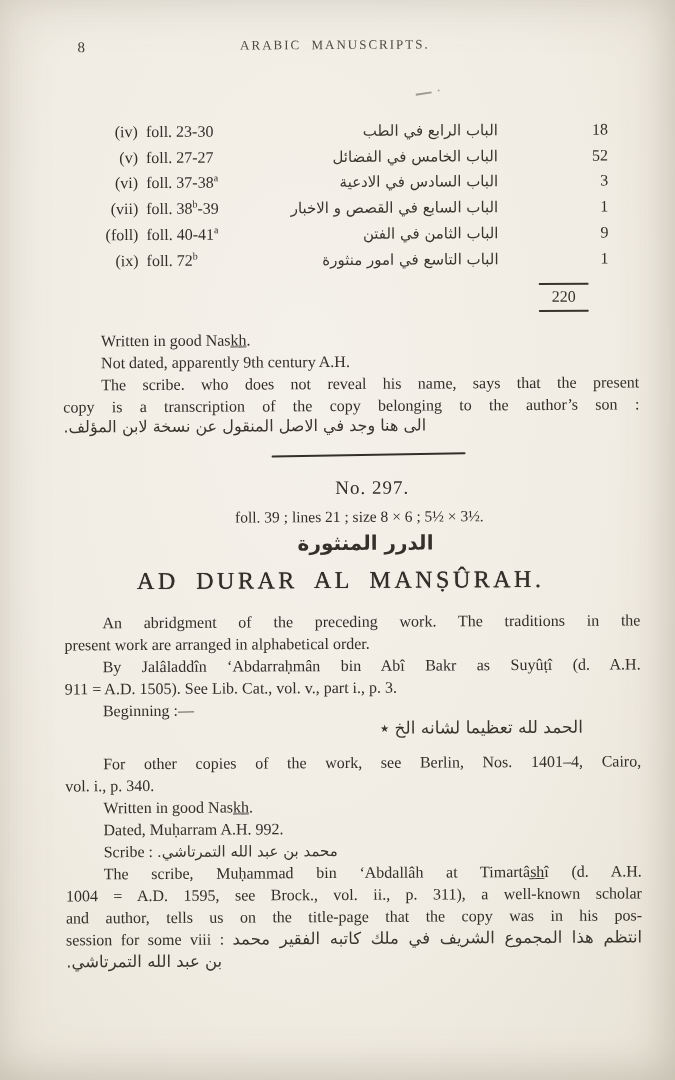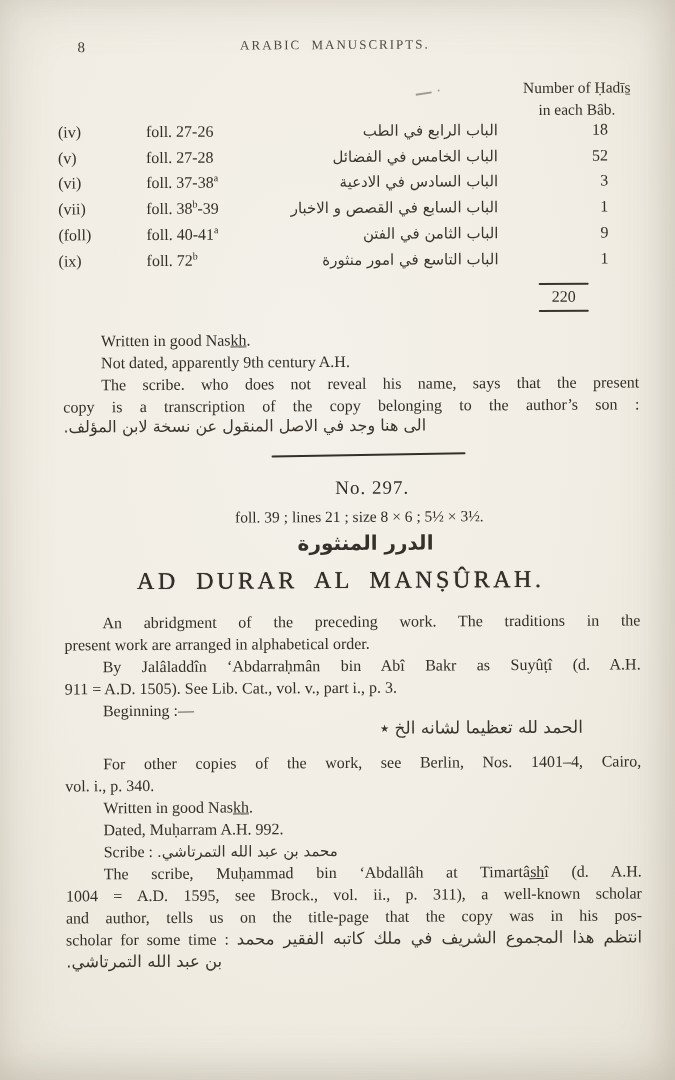--- a/index.html
+++ b/index.html
@@ -15,21 +15,21 @@
     box-shadow:inset 0 0 55px rgba(115,105,85,.20), inset -8px -10px 30px rgba(110,100,80,.12);
   }
   .content{position:absolute;inset:0;transform:rotate(-0.3deg);}
   .abs{position:absolute;}
   .pagenum{left:80px;top:38px;font-size:15px;color:#3e3a32;}
   .runhead{left:0;right:0;top:37px;text-align:center;font-size:13px;letter-spacing:2px;word-spacing:5px;color:#4e4a41;}
   .hadis-cap{right:42px;top:78px;text-align:center;font-size:15.5px;line-height:22px;color:#35312a;}
   
   .htable{left:60px;top:118px;width:550px;}
   .hrow{display:grid;grid-template-columns:80px 150px 230px 90px;height:25.8px;align-items:center;font-size:16px;}
-  .hrow .num{text-align:left;}
+  .hrow .num{text-align:right;}
   .hrow .foll{padding-left:8px;white-space:nowrap;}
   .hrow .foll sup{font-size:10px;line-height:0;}
   .hrow .ar{text-align:right;padding-right:20px;direction:rtl;font-family:"DejaVu Sans",sans-serif;font-size:15px;color:#3a362e;}
   .hrow .cnt{text-align:right;}
   .total-block{left:520px;top:284px;width:90px;text-align:center;}
   .trule{width:50px;height:2px;background:#38342c;margin:0 auto;border-radius:1px;}
   .tnum{font-size:16px;padding:3px 0 4px;font-family:Liberation Serif, serif;}
   
   .ln{position:absolute;left:64px;width:576px;font-size:16px;line-height:20px;}
   .ind{padding-left:38px;width:538px;}
@@ -52,35 +52,31 @@
 
 <div class="page">
   <div class="content">
 
     <div class="abs pagenum">8</div>
     <div class="abs runhead">ARABIC MANUSCRIPTS.</div>
 
     <div class="abs artifact-dash"></div>
     <div class="abs artifact-dot"></div>
 
-    <div class="abs hadis-cap">
-      <div>Number of Ḥadīs̱</div>
-      <div>in each Bâb.</div>
-    </div>
 
     <div class="abs htable">
       <div class="hrow">
         <span class="num">(iv)</span>
-        <span class="foll"><span>foll. 27-26</span><sup></sup><span></span></span>
+        <span class="foll"><span>foll. 23-30</span><sup></sup><span></span></span>
         <span class="ar">الباب الرابع في الطب</span>
         <span class="cnt">18</span>
       </div>
       <div class="hrow">
         <span class="num">(v)</span>
-        <span class="foll"><span>foll. 27-28</span><sup></sup><span></span></span>
+        <span class="foll"><span>foll. 27-27</span><sup></sup><span></span></span>
         <span class="ar">الباب الخامس في الفضائل</span>
         <span class="cnt">52</span>
       </div>
       <div class="hrow">
         <span class="num">(vi)</span>
         <span class="foll"><span>foll. 37-38</span><sup>a</sup><span></span></span>
         <span class="ar">الباب السادس في الادعية</span>
         <span class="cnt">3</span>
       </div>
       <div class="hrow">
@@ -130,17 +126,17 @@
 
     <div class="ln ind jf" style="top:753px">For other copies of the work, see Berlin, Nos. 1401–4, Cairo,</div>
     <div class="ln" style="top:775px">vol. i., p. 340.</div>
     <div class="ln ind" style="top:797px">Written in good Nask̲h̲.</div>
     <div class="ln ind" style="top:819px">Dated, Muḥarram A.H. 992.</div>
     <div class="ln ind" style="top:841px"><span>Scribe : </span><span class="ar-inline">محمد بن عبد الله التمرتاشي.</span></div>
 
     <div class="ln ind jf" style="top:863px">The scribe, Muḥammad bin ‘Abdallâh at Timartâs̲h̲î (d. A.H.</div>
     <div class="ln jf" style="top:885px">1004 = A.D. 1595, see Brock., vol. ii., p. 311), a well-known scholar</div>
     <div class="ln jf" style="top:907px">and author, tells us on the title-page that the copy was in his pos-</div>
-    <div class="ln jf mixed" style="top:929px"><span>scholar for some time : </span><span class="ar-inline" style="font-size:16.5px">انتظم هذا المجموع الشريف في ملك كاتبه الفقير محمد</span></div>
+    <div class="ln jf mixed" style="top:929px"><span>session for some viii : </span><span class="ar-inline" style="font-size:16.5px">انتظم هذا المجموع الشريف في ملك كاتبه الفقير محمد</span></div>
     <div class="ln arline" style="top:951px;text-align:left;font-size:16.5px">بن عبد الله التمرتاشي.</div>
 
   </div>
 </div>
 
 </body></html>

